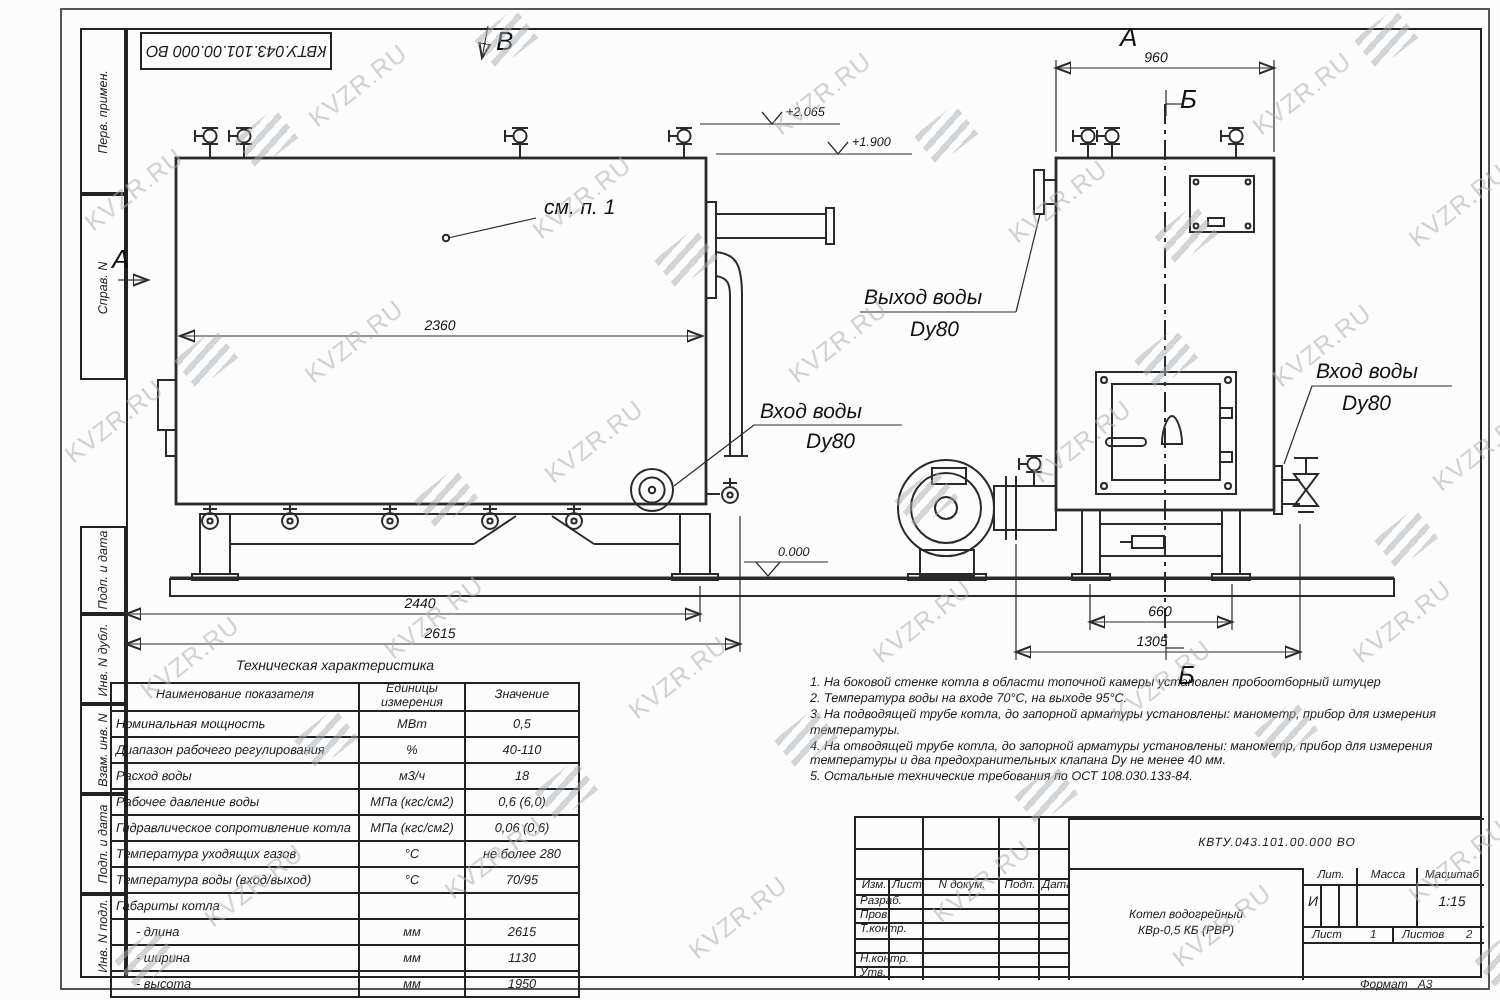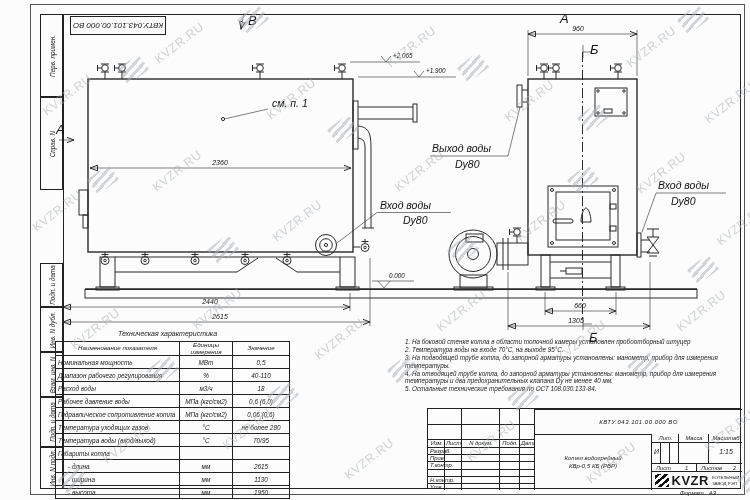--- a/index.html
+++ b/index.html
@@ -442,28 +442,20 @@
     <div class="tb-lbl" style="left:223px;top:26px;width:27px;text-align:center;">Лит.</div>
     <div class="tb-lbl" style="left:250px;top:26px;width:30px;text-align:center;">Масса</div>
     <div class="tb-lbl" style="left:280px;top:26px;width:34px;text-align:center;">Масштаб</div>
     <div class="tb-lbl" style="left:223px;top:39px;width:9px;text-align:center;font-size:7px;">И</div>
     <div class="tb-lbl" style="left:280px;top:39px;width:34px;text-align:center;font-size:7px;">1:15</div>
     <div class="tb-lbl" style="left:226px;top:55.5px;">Лист</div>
     <div class="tb-lbl" style="left:255px;top:55.5px;">1</div>
     <div class="tb-lbl" style="left:271px;top:55.5px;">Листов</div>
     <div class="tb-lbl" style="left:303px;top:55.5px;">2</div>
 
-    <div class="cell noT" id="logo-cell" style="border-top:none;">
-      <span id="logo-bars"></span>
-      <span id="logo-word">KVZR</span>
-      <span id="logo-sub">
-        <div>КОТЕЛЬНЫЙ</div>
-        <div>ЗАВОД РЭП</div>
-      </span>
-    </div>
   </div>
 
   <div class="abs" id="format">
     <span>Формат</span>&nbsp;&nbsp;
     <span>А3</span>
   </div>
 
   <div class="abs" id="wm">
       <div class="wmt" style="left: 38px; top: 88px;">KVZR.RU</div>
       <div class="wmt" style="left: 150px; top: 36px;">KVZR.RU</div>

